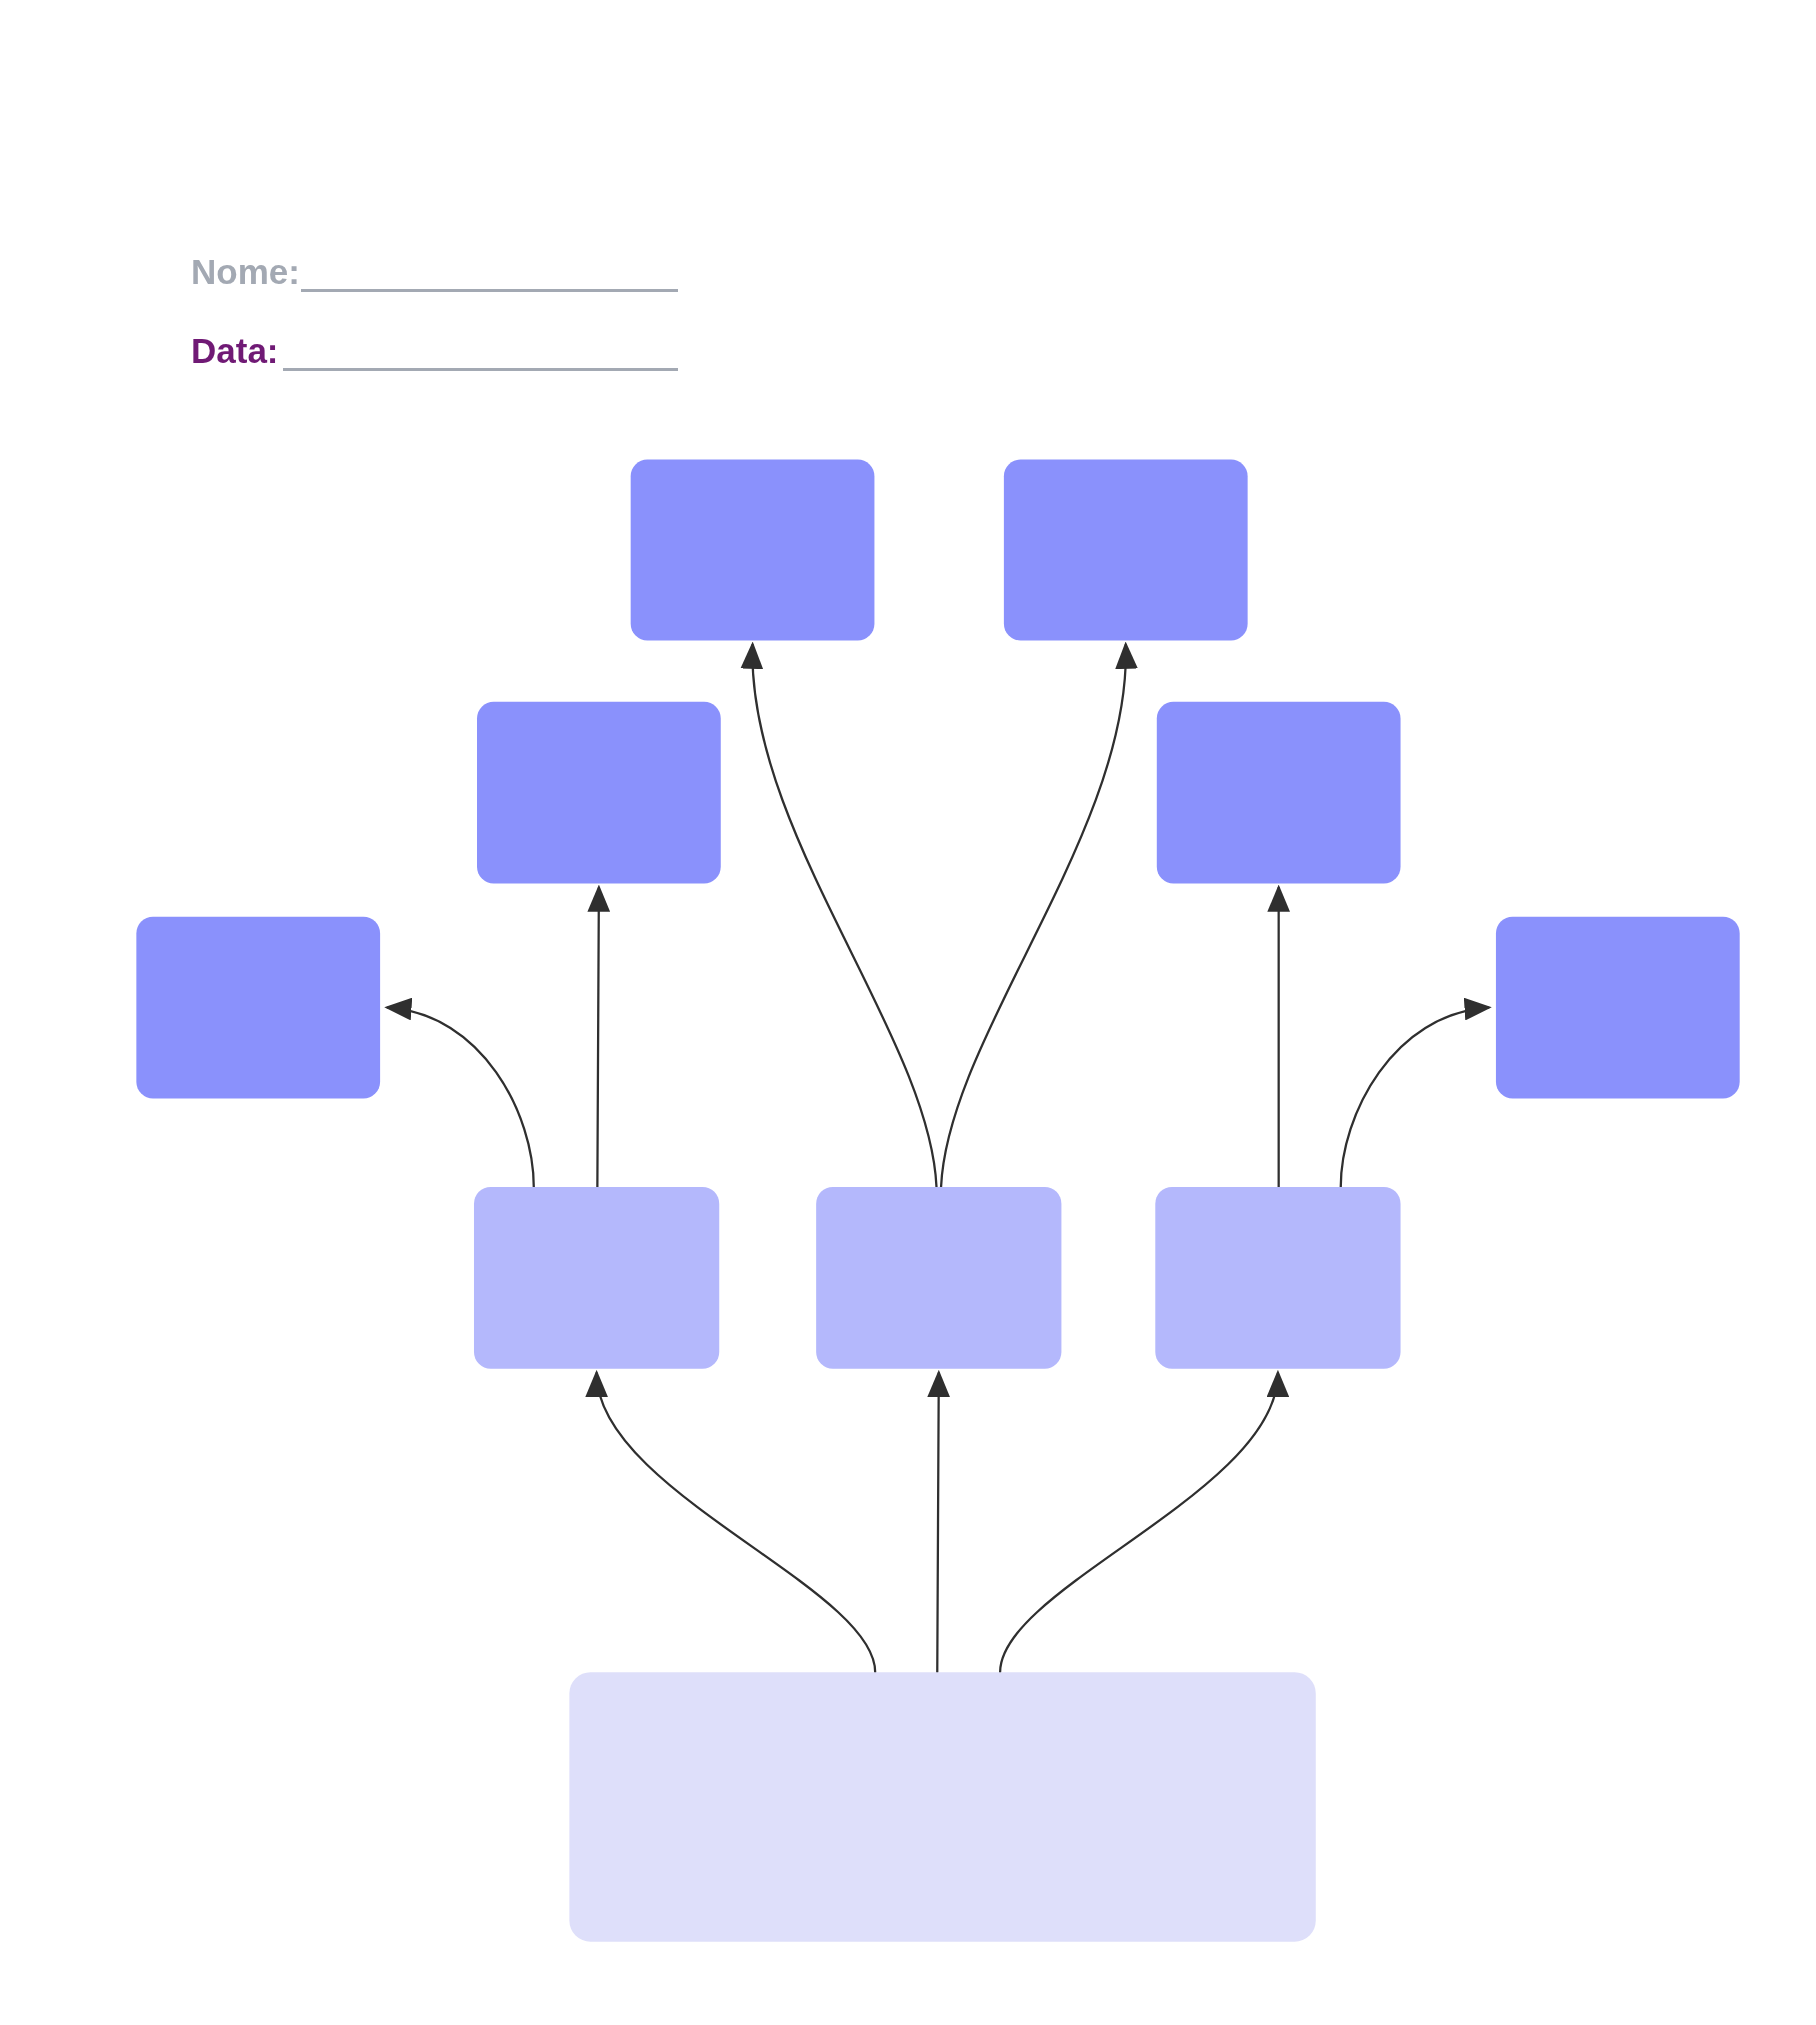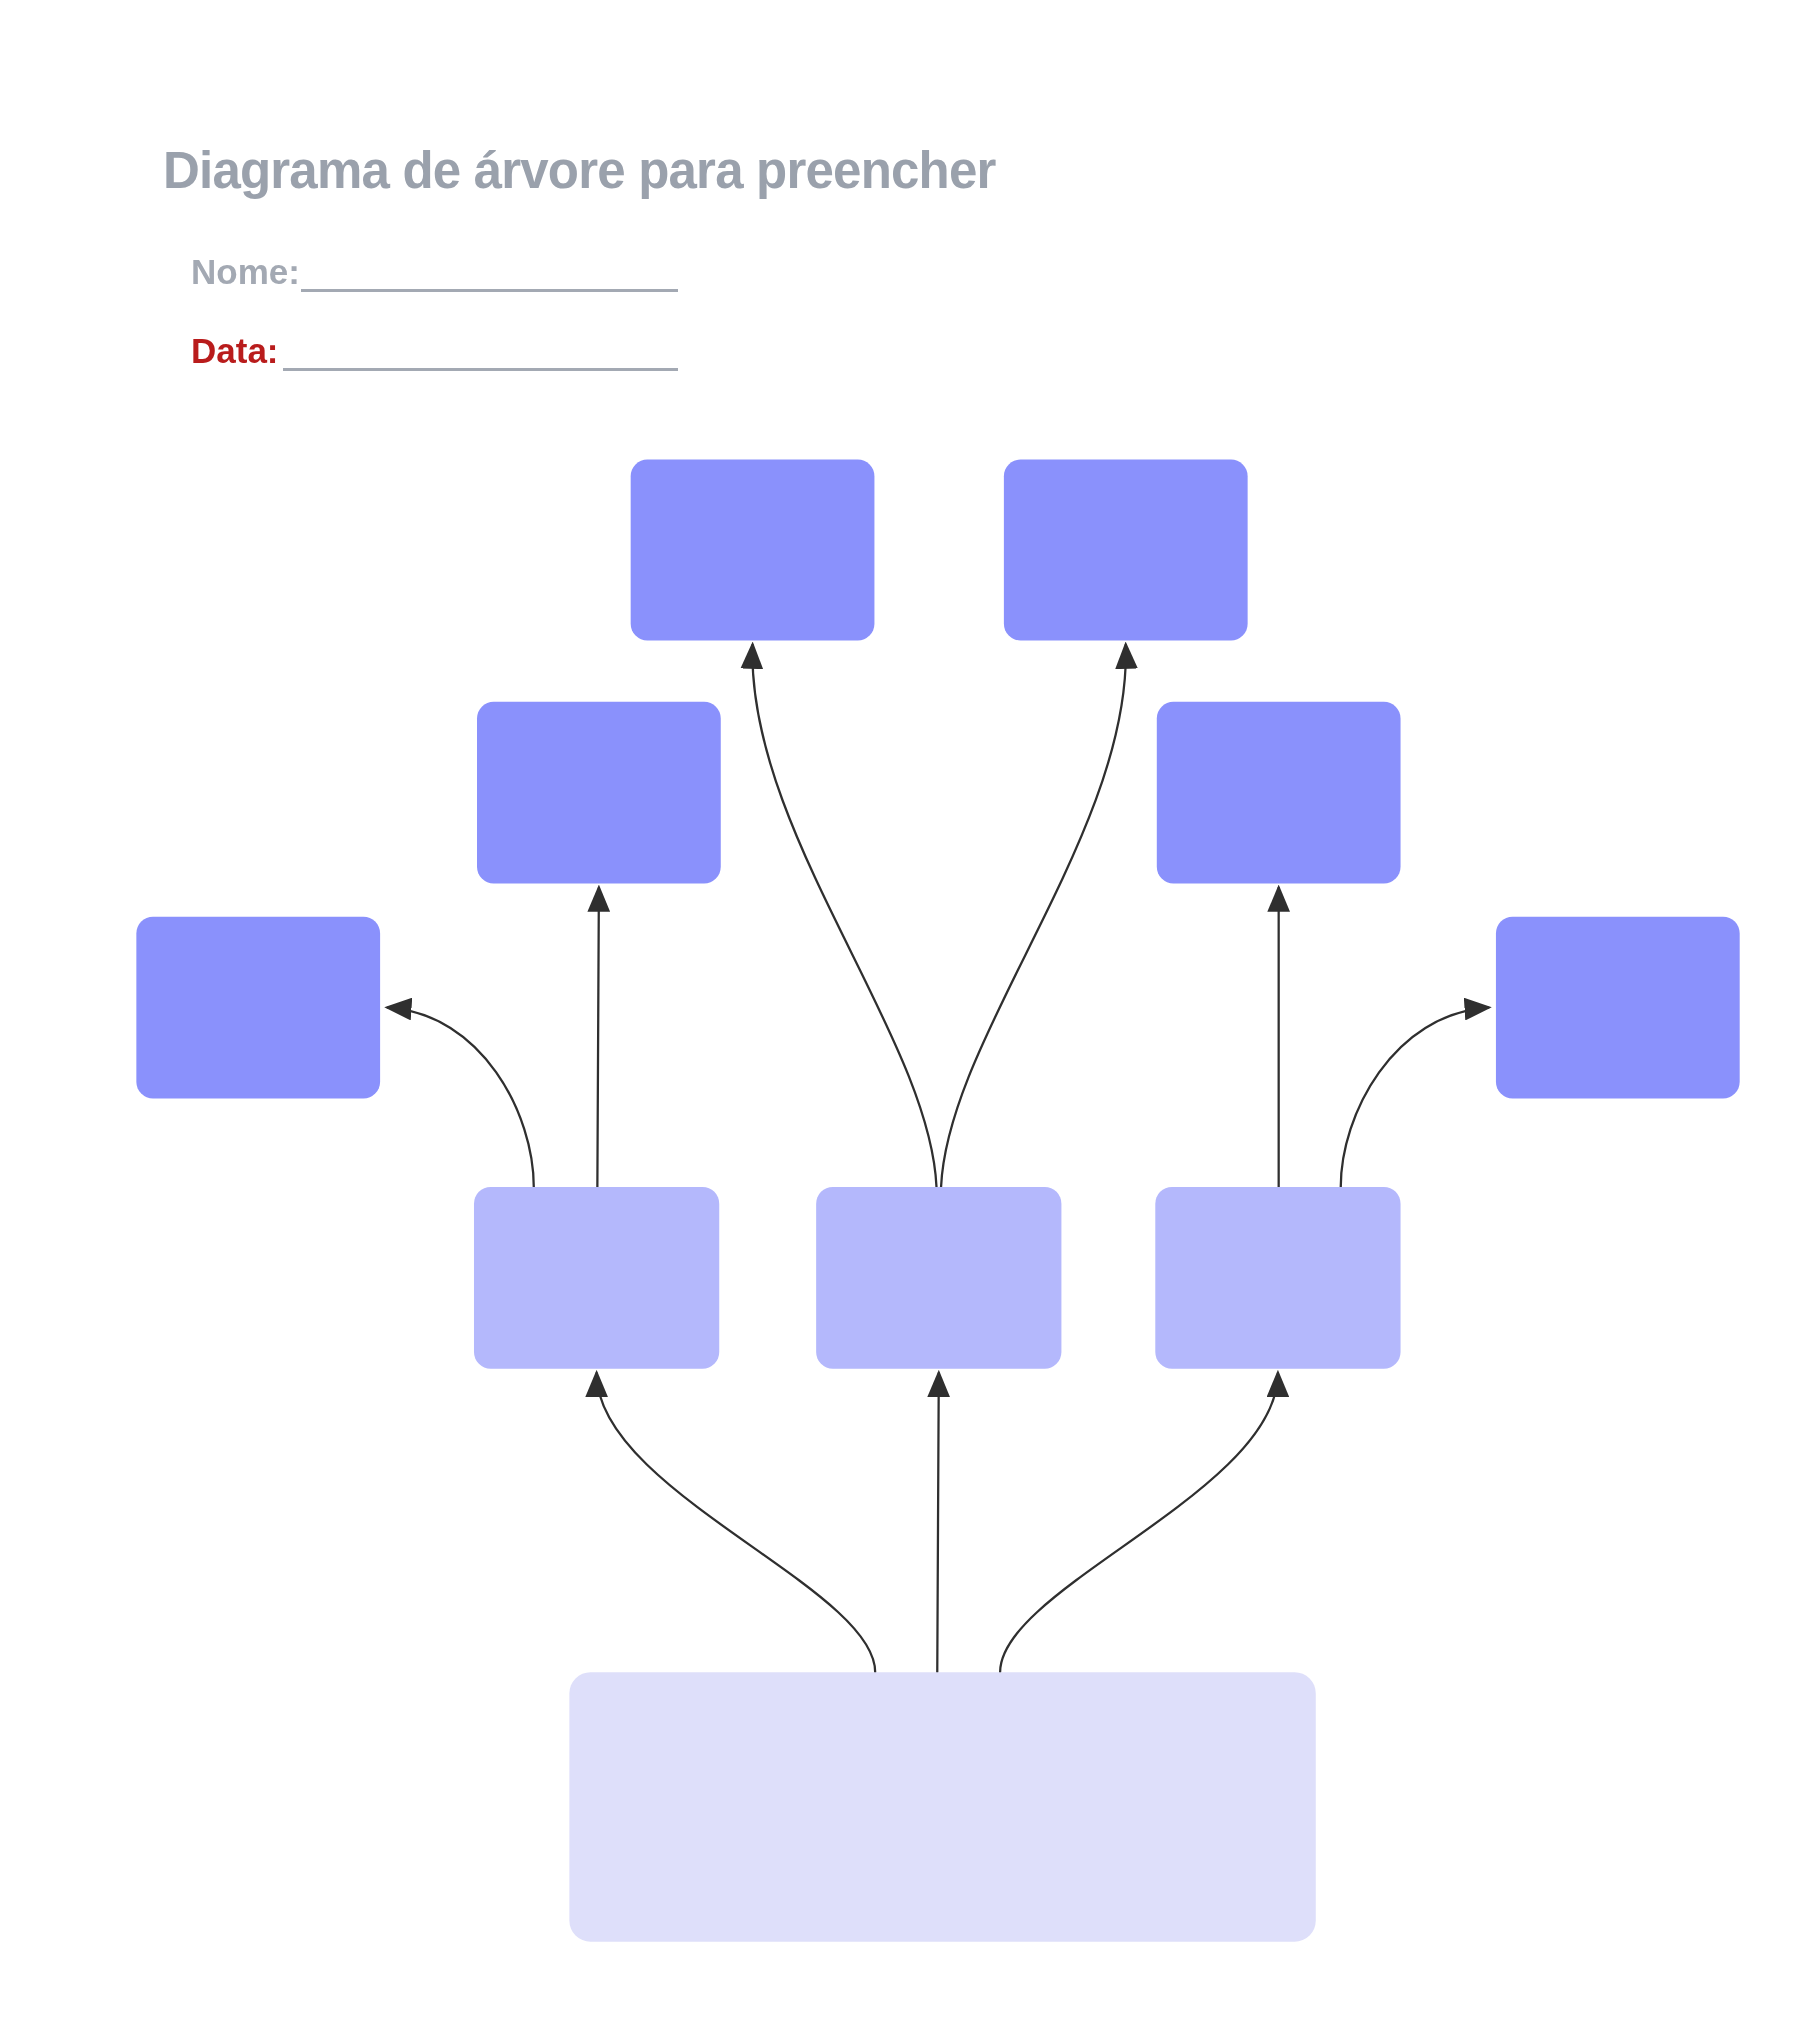--- a/index.html
+++ b/index.html
@@ -48,26 +48,25 @@
     position: absolute;
     left: 0;
     top: 0;
   }
 </style>
 </head>
 <body>
 
 <div class="canvas" style="background: rgb(255, 255, 255);">
 
-  <h1 class="title" style="color: rgb(154, 161, 172);">Diagrama de árvore para preencher</h1>
 
   <span class="field-label label-name" style="color: rgb(163, 169, 179);">Nome:</span>
   <span class="blank-line line-name" style="background: rgb(163, 169, 179);"></span>
 
-  <span class="field-label label-date" style="color: #b91c1c;">Data:</span>
+  <span class="field-label label-date" style="color: #701a75;">Data:</span>
   <span class="blank-line line-date" style="background: rgb(163, 169, 179);"></span>
 
   <svg class="tree-svg" width="1817" height="2025" viewBox="0 0 2400 2675" xmlns="http://www.w3.org/2000/svg">
     <defs>
       <marker id="arrowhead" markerWidth="12" markerHeight="10" refX="10.5" refY="5" orient="auto" markerUnits="strokeWidth">
         <path id="arrowhead-shape" d="M0,0 L12,5 L0,10 Z" fill="#2f2f2f"></path>
       </marker>
     </defs>
     <g id="edges">
         <path d="M 1156 2209 C 1156 2097, 788 1970, 788 1814" fill="none" stroke="#2f2f2f" stroke-width="3" stroke-linecap="round" marker-end="url(#arrowhead)"></path>

